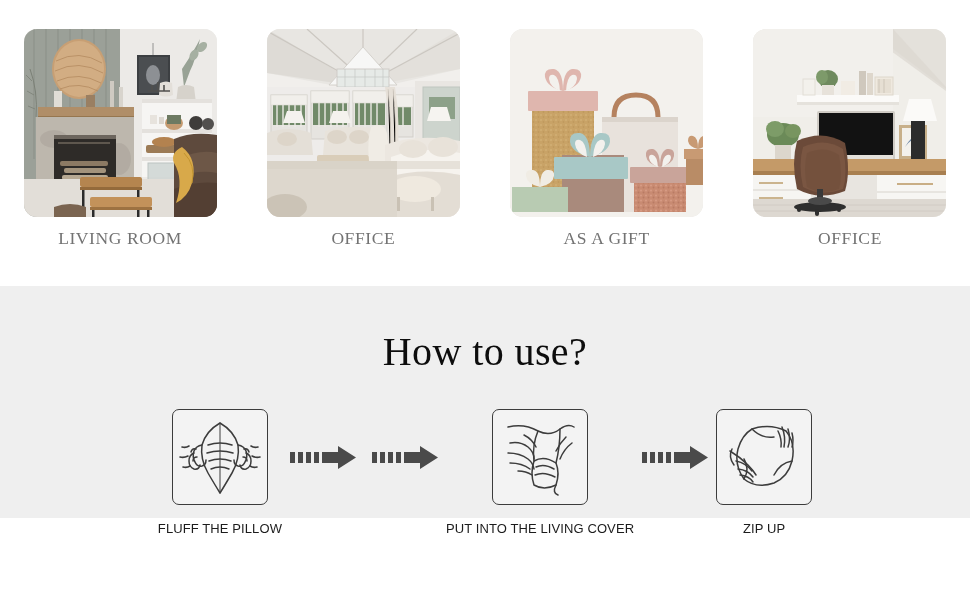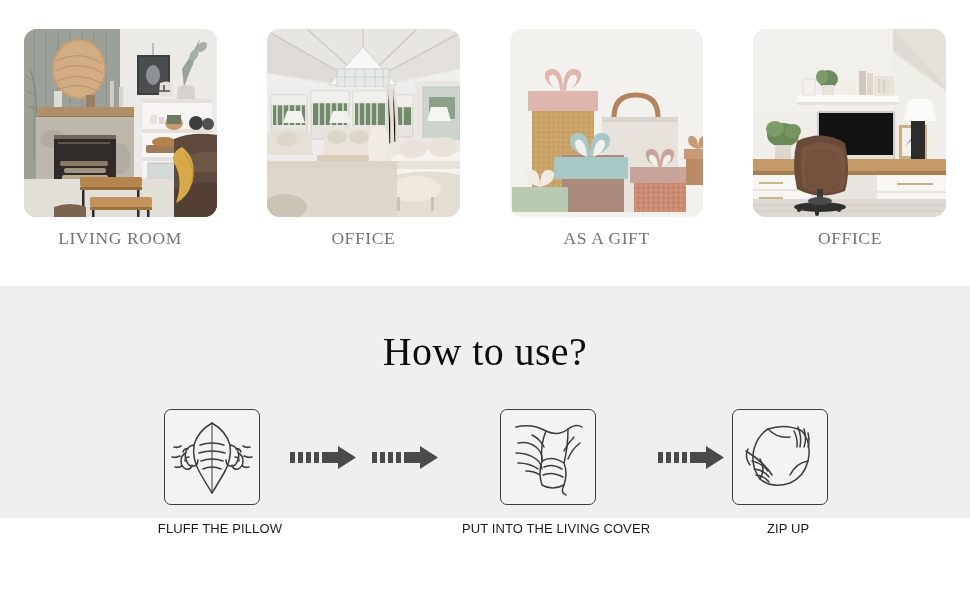--- a/index.html
+++ b/index.html
@@ -104,21 +104,20 @@
   }
   .step-box svg { display: block; }
   .step-label {
     margin-top: 16px;
     font-family: "Liberation Sans", sans-serif;
     font-size: 13px;
     color: #1c1c1c;
     letter-spacing: 0.1px;
     white-space: nowrap;
     text-align: center;
-    margin-left: 16px;
   }
   .arrow {
     width: 82px;
     height: 96px;
     display: flex;
     align-items: center;
     justify-content: center;
     flex: 0 0 auto;
   }
   .arrow svg { display: block; }

